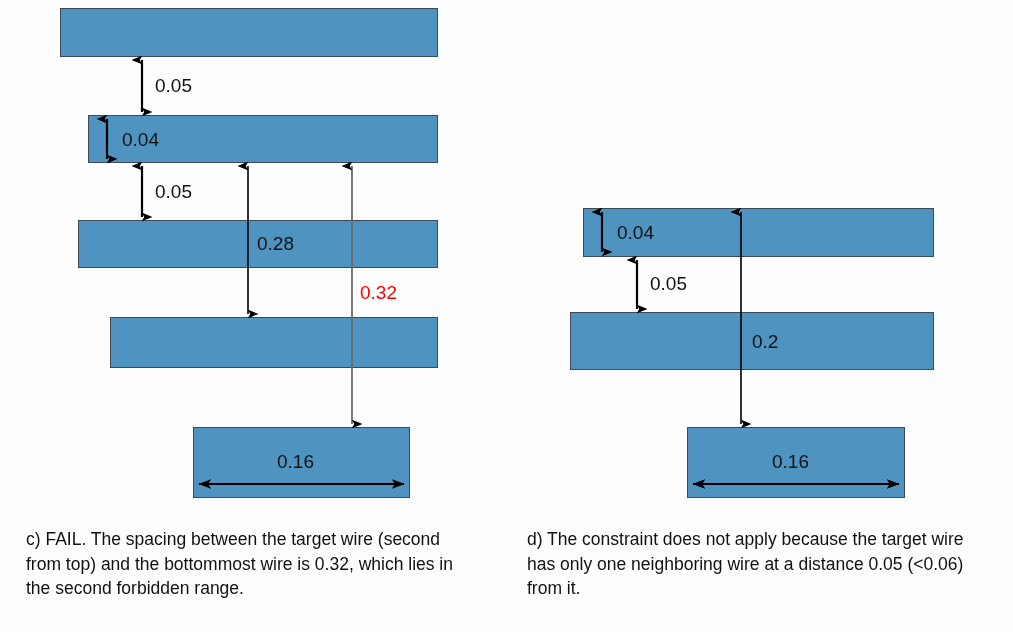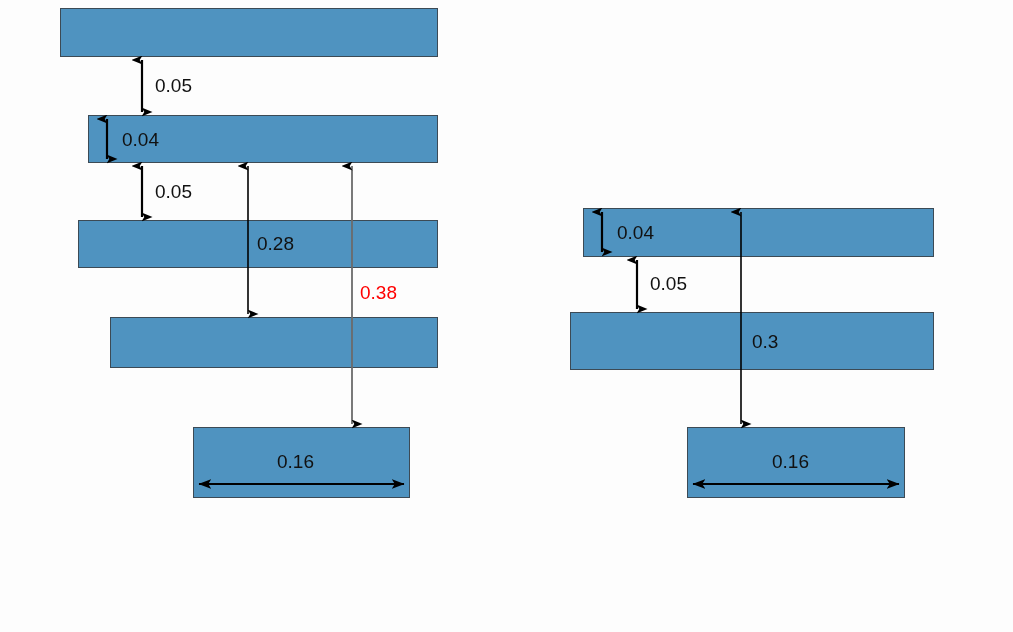--- a/index.html
+++ b/index.html
@@ -122,27 +122,29 @@
   </svg>
 
   <span class="dimlabel" style="left:155px;top:76px;">0.05</span>
 
   <span class="dimlabel" style="left:122px;top:130px;">0.04</span>
 
   <span class="dimlabel" style="left:155px;top:182px;">0.05</span>
 
   <span class="dimlabel" style="left:257px;top:234px;">0.28</span>
 
-  <span class="dimlabel red" style="left:360px;top:283px;">0.38</span>
+  <span class="dimlabel red" style="left:360px;top:283px;">0.32</span>
 
   <span class="dimlabel" style="left:277px;top:452px;">0.16</span>
 
   <span class="dimlabel" style="left:617px;top:223px;">0.04</span>
 
   <span class="dimlabel" style="left:650px;top:274px;">0.05</span>
 
-  <span class="dimlabel" style="left:752px;top:332px;">0.3</span>
+  <span class="dimlabel" style="left:752px;top:332px;">0.2</span>
 
   <span class="dimlabel" style="left:772px;top:452px;">0.16</span>
 
+  <div class="caption" style="left:26px;top:527px;width:430px;">c) FAIL. The spacing between the target wire (second from top) and the bottommost wire is 0.32, which lies in the second forbidden range.</div>
 
+  <div class="caption" style="left:527px;top:527px;width:440px;">d) The constraint does not apply because the target wire has only one neighboring wire at a distance 0.05 (&lt;0.06) from it.</div>
 
 </div>
 
 </body></html>

